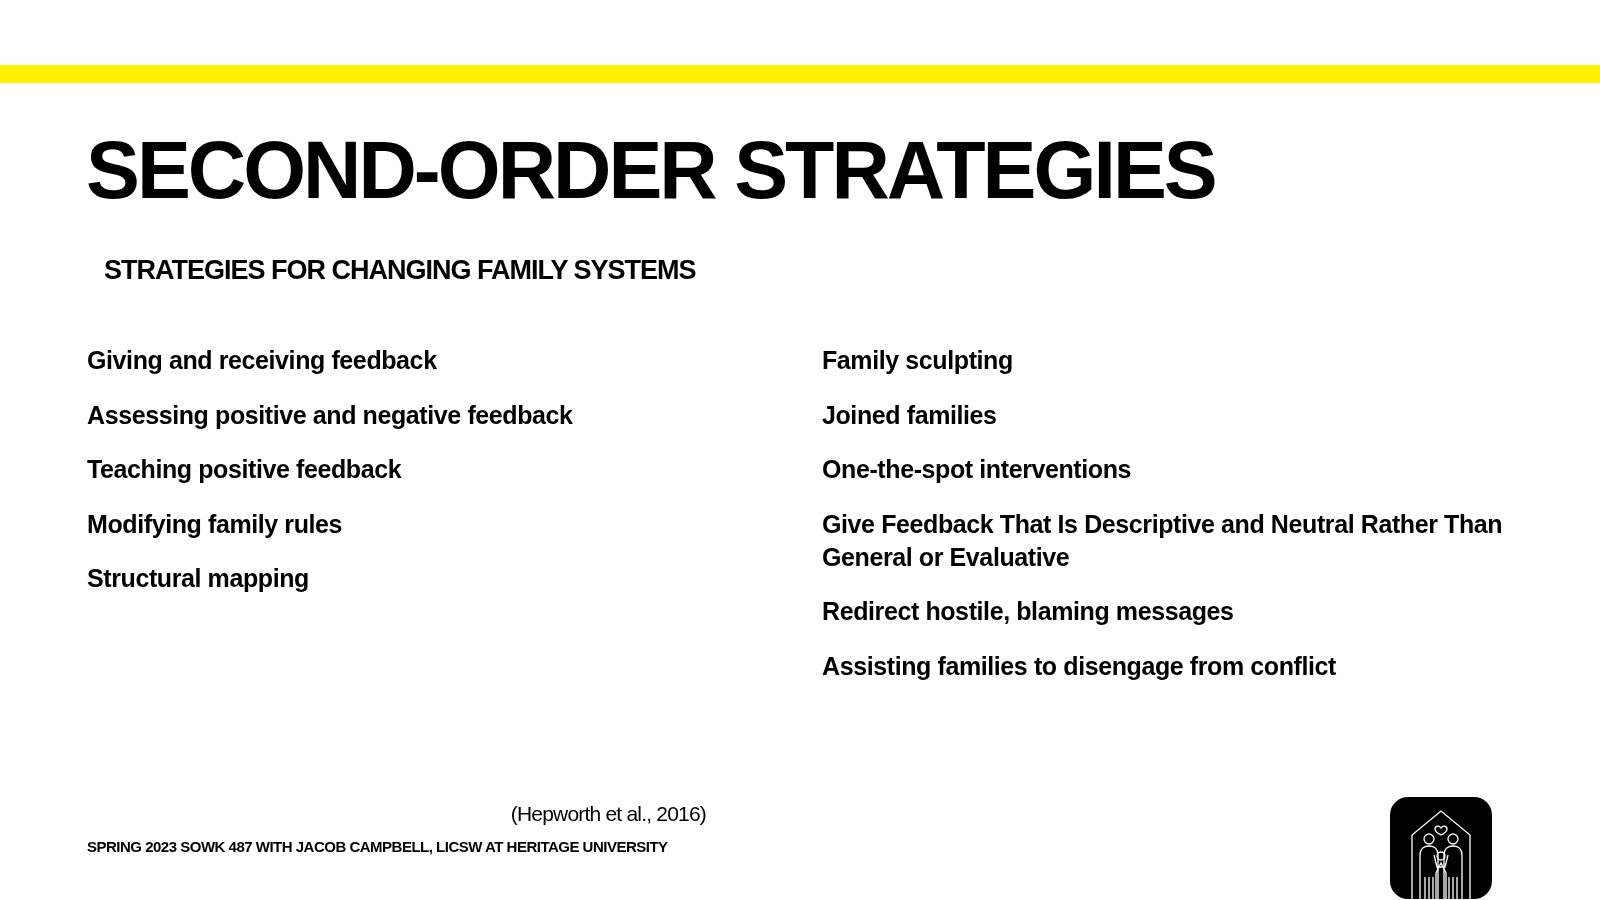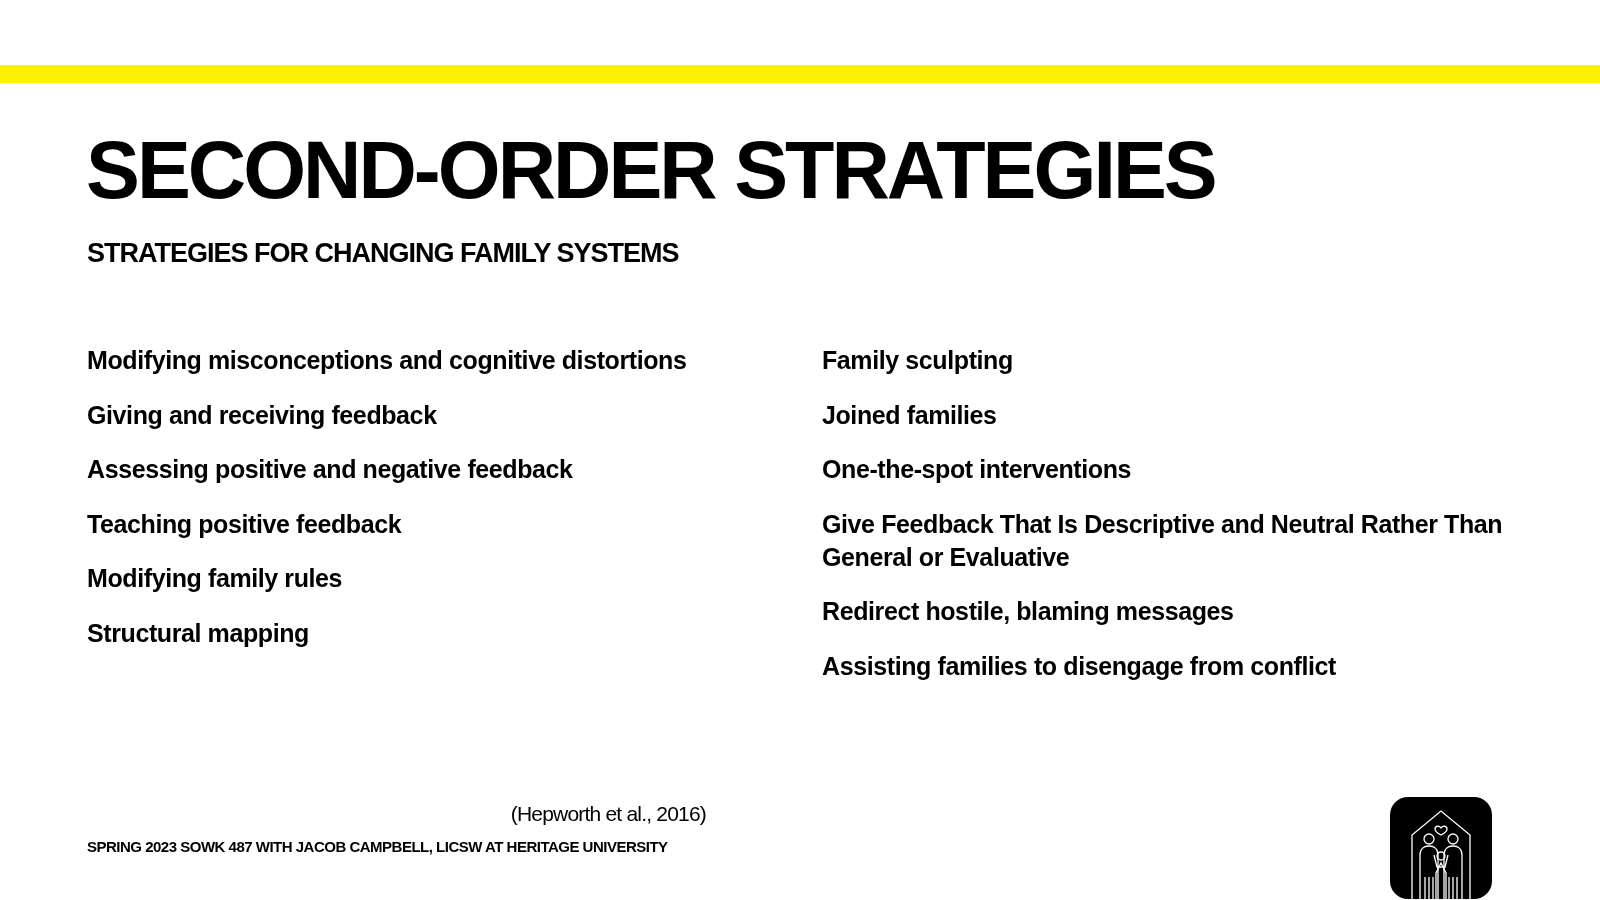--- a/index.html
+++ b/index.html
@@ -12,21 +12,21 @@
     position: absolute; left: 0; top: 65px; width: 1600px; height: 18px;
     background: #fff200;
   }
   .title {
     position: absolute; left: 86px; top: 122px; margin: 0;
     font-size: 82px; font-weight: 900; letter-spacing: -3px;
     line-height: 96px; white-space: nowrap;
     transform: scaleX(0.985); transform-origin: left top;
   }
   .subtitle {
-    position: absolute; left: 87px; top: 236px; margin: 0;
+    position: absolute; left: 87px; top: 236px; margin: 17px;
     font-size: 27px; font-weight: 700; letter-spacing: -1px;
     line-height: 34px; white-space: nowrap;
   }
   .col {
     position: absolute; top: 344px; list-style: none; margin: 0; padding: 0;
   }
   .col-left { left: 87px; width: 700px; }
   .col-right { left: 822px; width: 700px; }
   .col li {
     font-size: 25px; font-weight: 700; letter-spacing: -0.4px;
@@ -48,21 +48,20 @@
 </style>
 </head>
 <body>
 
 <div class="accent-bar"></div>
 
 <h1 class="title">SECOND-ORDER STRATEGIES</h1>
 <h2 class="subtitle">STRATEGIES FOR CHANGING FAMILY SYSTEMS</h2>
 
 <ul class="col col-left">
-  <li>Modifying misconceptions and cognitive distortions</li>
   <li>Giving and receiving feedback</li>
   <li>Assessing positive and negative feedback</li>
   <li>Teaching positive feedback</li>
   <li>Modifying family rules</li>
   <li>Structural mapping</li>
 </ul>
 
 <ul class="col col-right">
   <li>Family sculpting</li>
   <li>Joined families</li>

